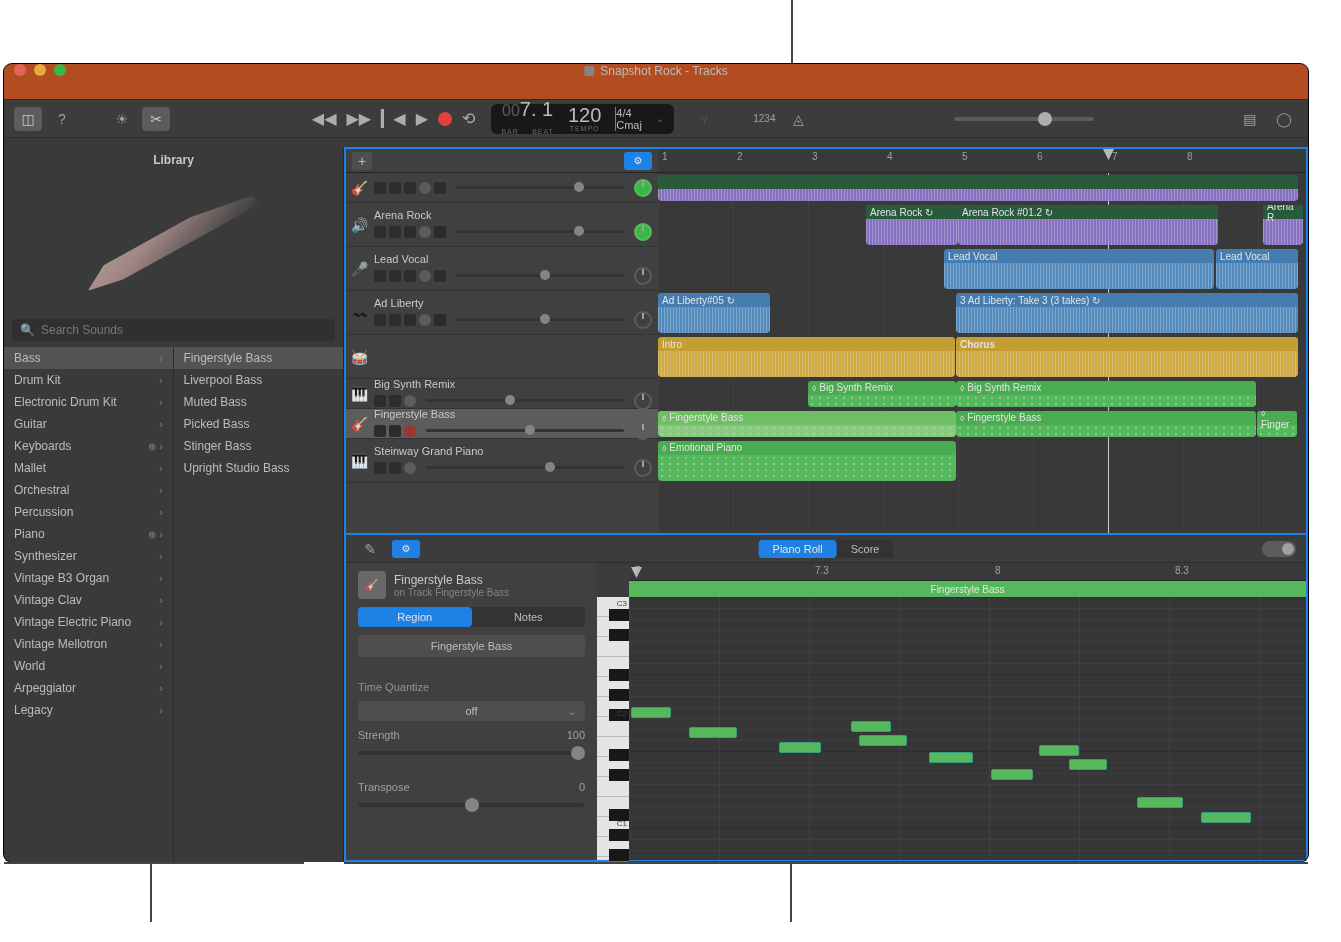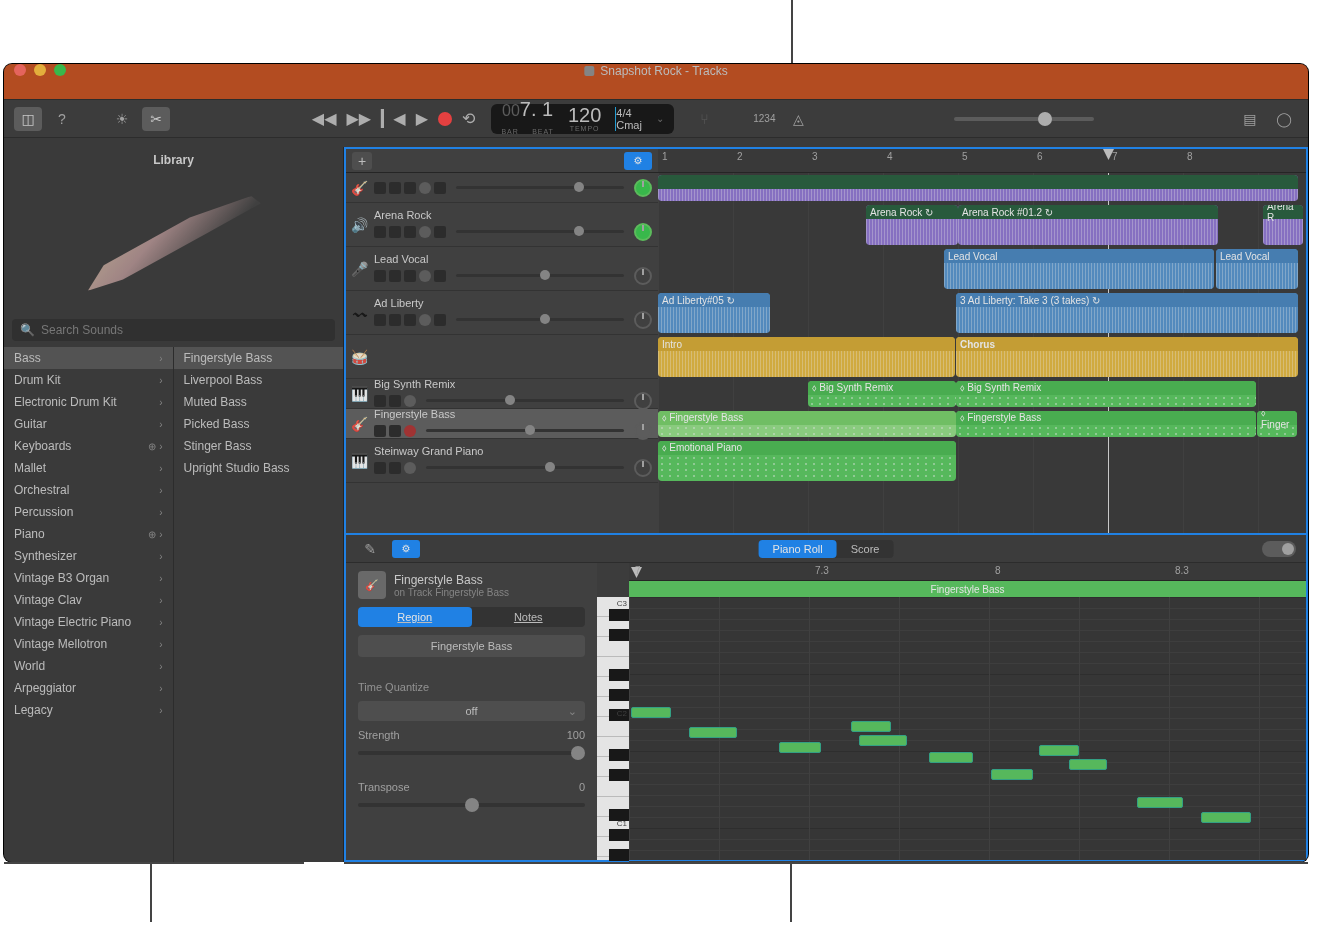--- a/index.html
+++ b/index.html
@@ -106,21 +106,21 @@
 .ed-tab-center { position:absolute; left:50%; transform:translateX(-50%); display:flex; background:#222; border-radius:4px; }
 .ed-tab { padding:3px 14px; font-size:11px; color:#ccc; }
 .ed-tab.sel { background:#0a84ff; color:#fff; border-radius:4px; }
 .ed-toolbar { position:relative; }
 .ed-toggle { width:34px; height:16px; background:#555; border-radius:8px; position:relative; margin-left:auto; }
 .ed-toggle::after{content:'';position:absolute;width:12px;height:12px;background:#aaa;border-radius:50%;top:2px;right:2px;}
 .ed-body { flex:1; display:flex; min-height:0; }
 .ed-inspector { width:251px; background:#333; padding:8px 12px; display:flex; flex-direction:column; gap:8px; color:#ccc; font-size:11px; }
 .ed-ins-head { display:flex; gap:8px; align-items:center; }
 .ed-ins-head .icn { width:28px; height:28px; background:#666; border-radius:4px; display:flex; align-items:center; justify-content:center;}
-.ed-seg { display:flex; background:#222; border-radius:4px;text-decoration:underline; }
+.ed-seg { display:flex; background:#222; border-radius:4px; }
 .ed-seg div { flex:1; text-align:center; padding:4px; font-size:11px; }
 .ed-seg .sel { background:#0a84ff; border-radius:4px; color:#fff; }
 .ed-preset { background:#444; border-radius:4px; padding:5px; text-align:center; }
 .ed-select { background:#444; border-radius:4px; padding:4px 8px; display:flex; justify-content:center; position:relative; }
 .ed-select::after{content:'⌄';position:absolute;right:8px;color:#888;}
 .ed-row { display:flex; justify-content:space-between; color:#aaa; }
 .ed-slider { height:4px; background:#222; border-radius:2px; position:relative; margin:2px 0; }
 .ed-slider .kn{position:absolute;width:14px;height:14px;background:#888;border-radius:50%;top:-5px;}
 
 .piano-area { flex:1; display:flex; flex-direction:column; }

